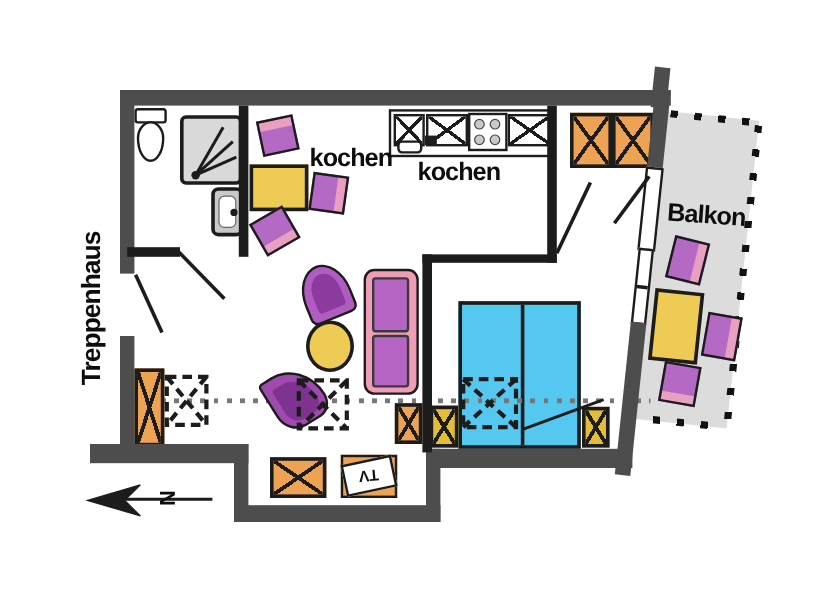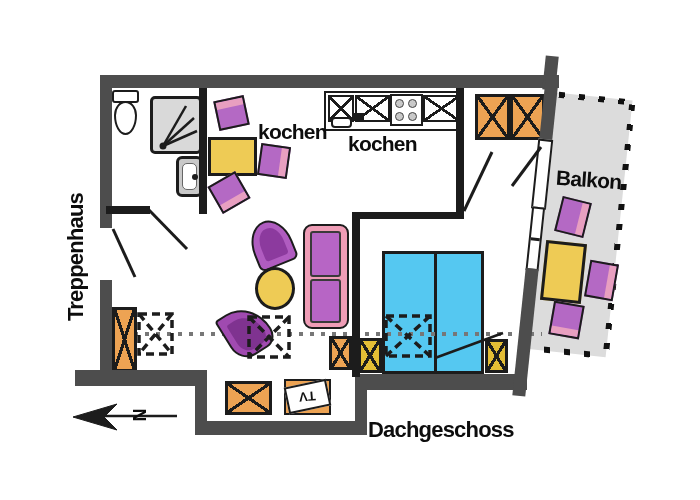--- a/index.html
+++ b/index.html
@@ -200,21 +200,20 @@
       <span class="back r"></span>
     </div>
   <div class="chair" style="left:551px;top:303px;width:31px;height:34px;transform:rotate(10deg);z-index:4;">
       <span class="back b"></span>
     </div>
 
   <div class="lbl" style="left:258px;top:120px;">kochen</div>
   <div class="lbl" style="left:348px;top:132px;">kochen</div>
   <div class="lbl" style="left:556px;top:168px;transform:rotate(4deg);">Balkon</div>
   <div class="lbl vlabel" style="left:-4px;top:244px;width:160px;font-size:22px;">Treppenhaus</div>
-  <div class="lbl" style="left:368px;top:417px;font-size:22px;">Dachgeschoss</div>
 
   <svg id="overlay" width="700" height="500" viewBox="0 0 700 500">
     <g stroke="#1c1c1c" stroke-width="3" fill="none">
       <path d="M149,210 L187,249"></path>
       <path d="M113,229 L135,277"></path>
       <path d="M464,211 L492,152"></path>
       <path d="M541,147 L512,186"></path>
       <path d="M435,358 L503,333" stroke-width="2.5"></path>
     </g>
     <g stroke="#1c1c1c" stroke-width="2.5" fill="none">

